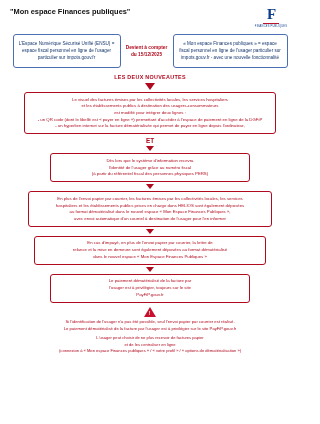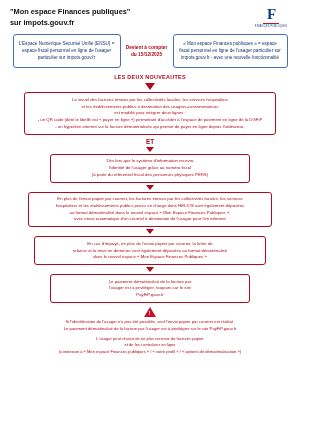--- a/index.html
+++ b/index.html
@@ -119,21 +119,20 @@
   .sp3{height:3px;}
 </style>
 </head>
 <body>
 
 <div class="page">
 
   <div class="header">
     <div class="title">
       <div>"Mon espace Finances publiques"</div>
-      <div>sur impots.gouv.fr</div>
     </div>
     <div class="logo">
       <div class="mark">
         <span>F</span>
         <span class="bar"></span>
       </div>
       <div class="cap">FINANCES PUBLIQUES</div>
     </div>
   </div>
 

